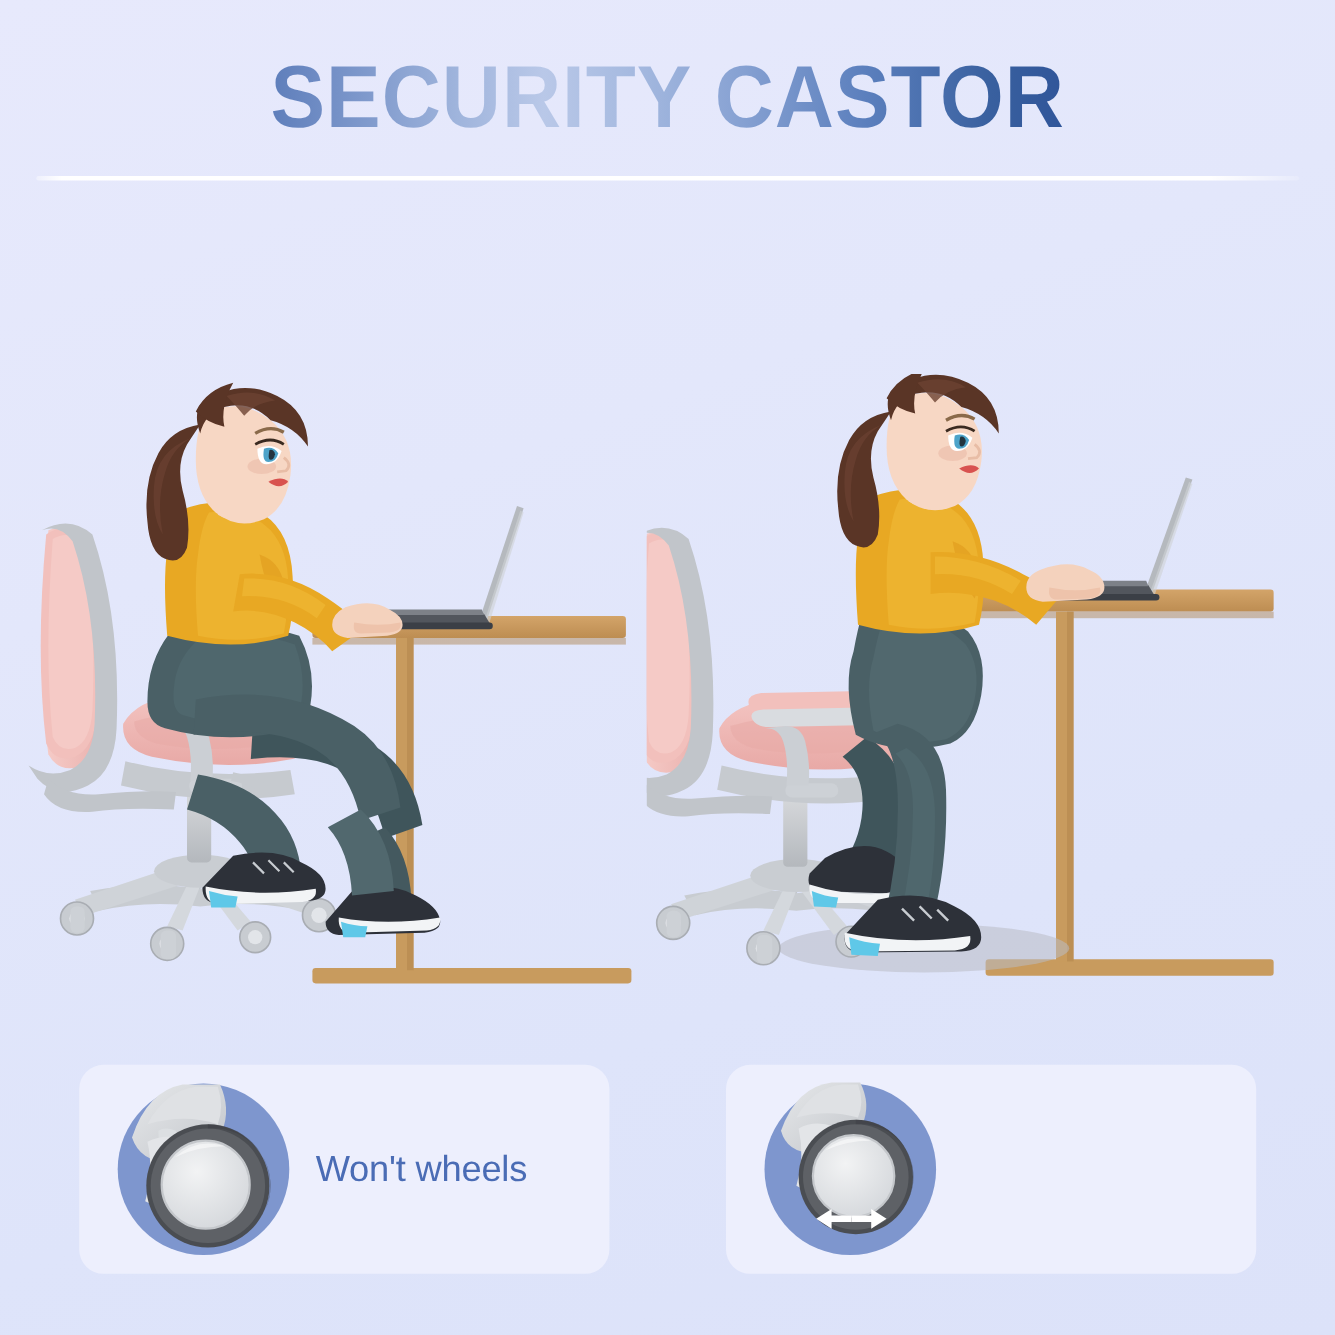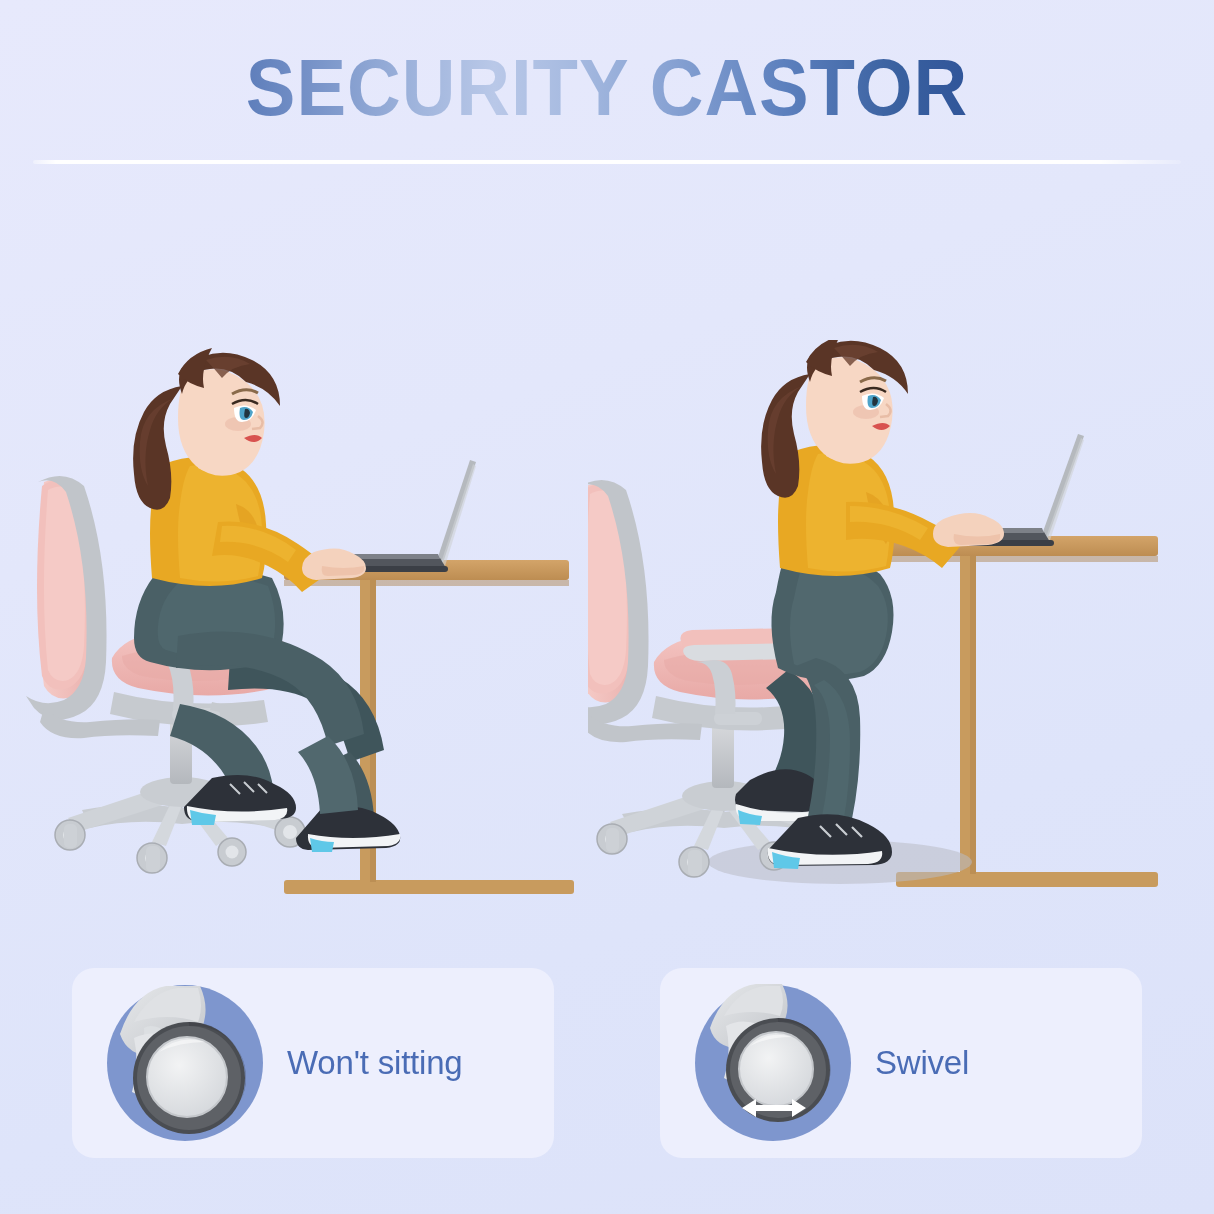--- a/index.html
+++ b/index.html
@@ -375,21 +375,21 @@
         <circle cx="85" cy="96" r="56" fill="#4a4d52"></circle>
         <circle cx="85" cy="96" r="52" fill="#5e6166"></circle>
         <path d="M85 40 a56 56 0 0 1 52 78 a52 52 0 0 0 -52 -74 Z" fill="#3b3e43" opacity=".5"></path>
 
         <circle cx="83" cy="95" r="40" fill="url(#wheelFaceA)"></circle>
         <circle cx="83" cy="95" r="40" fill="none" stroke="#c4c7cb" stroke-width="2"></circle>
 
         <path d="M55 70 q20 -18 46 -10 q-26 0 -46 10 Z" fill="#ffffff" opacity=".5"></path>
       </svg>
     </div>
-    <div class="card-label">Won't sitting</div>
+    <div class="card-label">Won't wheels</div>
   </div>
 
   <div class="card right">
     <div class="card-icon">
       <svg viewBox="0 0 162 162" xmlns="http://www.w3.org/2000/svg">
         <defs>
           <radialGradient id="wheelFaceB" cx="40%" cy="35%" r="70%">
             <stop offset="0" stop-color="#f2f3f4"></stop>
               <stop offset="1" stop-color="#d5d8dc"></stop>
           </radialGradient>
@@ -408,16 +408,15 @@
         <circle cx="84" cy="87" r="37" fill="url(#wheelFaceB)"></circle>
         <circle cx="84" cy="87" r="37" fill="none" stroke="#c4c7cb" stroke-width="2"></circle>
         <path d="M58 64 q18 -16 42 -9 q-24 0 -42 9 Z" fill="#ffffff" opacity=".5"></path>
 
         <g fill="#ffffff">
           <path d="M64 135 l-14 -9 l14 -9 l0 6 l18 0 l0 6 l-18 0 Z"></path>
           <path d="M100 135 l14 -9 l-14 -9 l0 6 l-18 0 l0 6 l18 0 Z"></path>
         </g>
       </svg>
     </div>
-    <div class="card-label">Swivel</div>
   </div>
 
 </div>
 
 </body></html>

